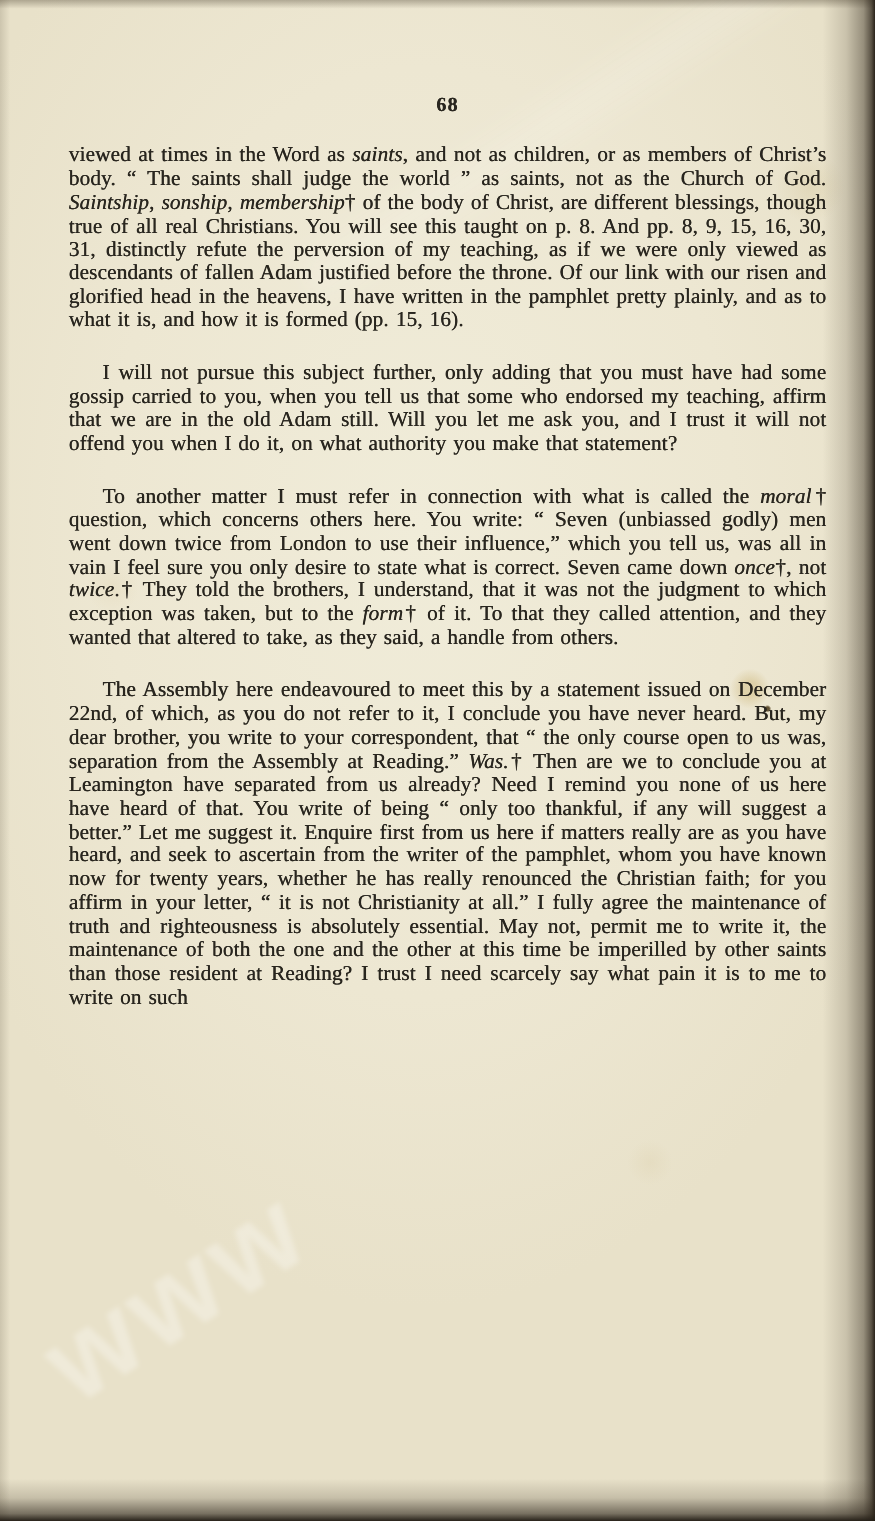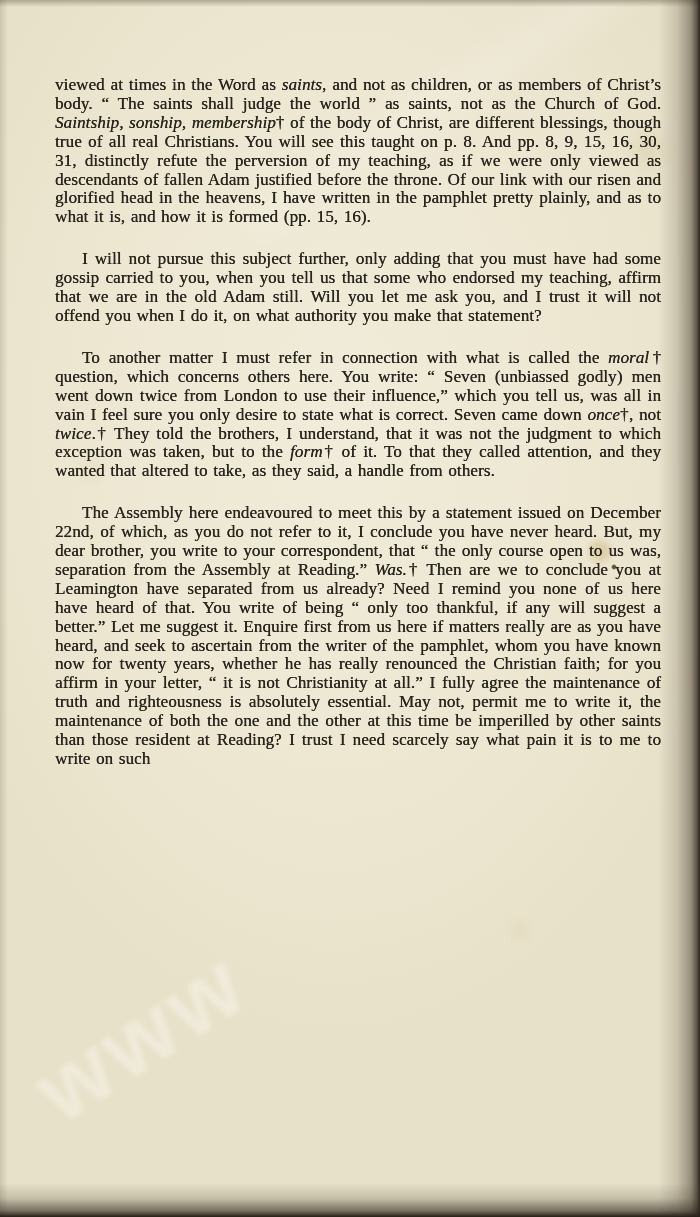--- a/index.html
+++ b/index.html
@@ -74,20 +74,21 @@
     pointer-events: none;
   }
 </style>
 </head>
 <body>
 
 <div class="scan">
   <div class="streak"></div>
 
   <div class="content">
+    <div class="page-number">68</div>
     <div>
         <p class="para"><span>viewed at times in the Word as </span><i>saints</i><span>, and not as children, or as members of Christ’s body.  “ The saints shall judge the world ” as saints, not as the Church of God.  </span><i>Saintship, sonship, membership</i><span>† of the body of Christ, are different blessings, though true of all real Christians.  You will see this taught on p. 8.  And pp. 8, 9, 15, 16, 30, 31, distinctly refute the perversion of my teaching, as if we were only viewed as descendants of fallen Adam justified before the throne.  Of our link with our risen and glorified head in the heavens, I have written in the pamphlet pretty plainly, and as to what it is, and how it is formed (pp. 15, 16).</span></p>
         <p class="para indent"><span>I will not pursue this subject further, only adding that you must have had some gossip carried to you, when you tell us that some who endorsed my teaching, affirm that we are in the old Adam still.  Will you let me ask you, and I trust it will not offend you when I do it, on what authority you make that statement?</span></p>
         <p class="para indent"><span>To another matter I must refer in connection with what is called the </span><i>moral</i><span>† question, which concerns others here.  You write: “ Seven (unbiassed godly) men went down twice from London to use their influence,” which you tell us, was all in vain   I feel sure you only desire to state what is correct.  Seven came down </span><i>once</i><span>†, not </span><i>twice</i><span>.†  They told the brothers, I understand, that it was not the judgment to which exception was taken, but to the </span><i>form</i><span>† of it.  To that they called attention, and they wanted that altered to take, as they said, a handle from others.</span></p>
         <p class="para indent"><span>The Assembly here endeavoured to meet this by a statement issued on December 22nd, of which, as you do not refer to it, I conclude you have never heard.  But, my dear brother, you write to your correspondent, that “ the only course open to us was, separation from the Assembly at Reading.”  </span><i>Was.</i><span>†  Then are we to conclude you at Leamington have separated from us already?  Need I remind you none of us here have heard of that.  You write of being “ only too thankful, if any will suggest a better.”  Let me suggest it.  Enquire first from us here if matters really are as you have heard, and seek to ascertain from the writer of the pamphlet, whom you have known now for twenty years, whether he has really renounced the Christian faith; for you affirm in your letter, “ it is not Christianity at all.”  I fully agree the maintenance of truth and righteousness is absolutely essential.  May not, permit me to write it, the maintenance of both the one and the other at this time be imperilled by other saints than those resident at Reading?  I trust I need scarcely say what pain it is to me to write on such</span></p>
       </div>
   </div>
 
   <div class="watermark">www</div>
 

